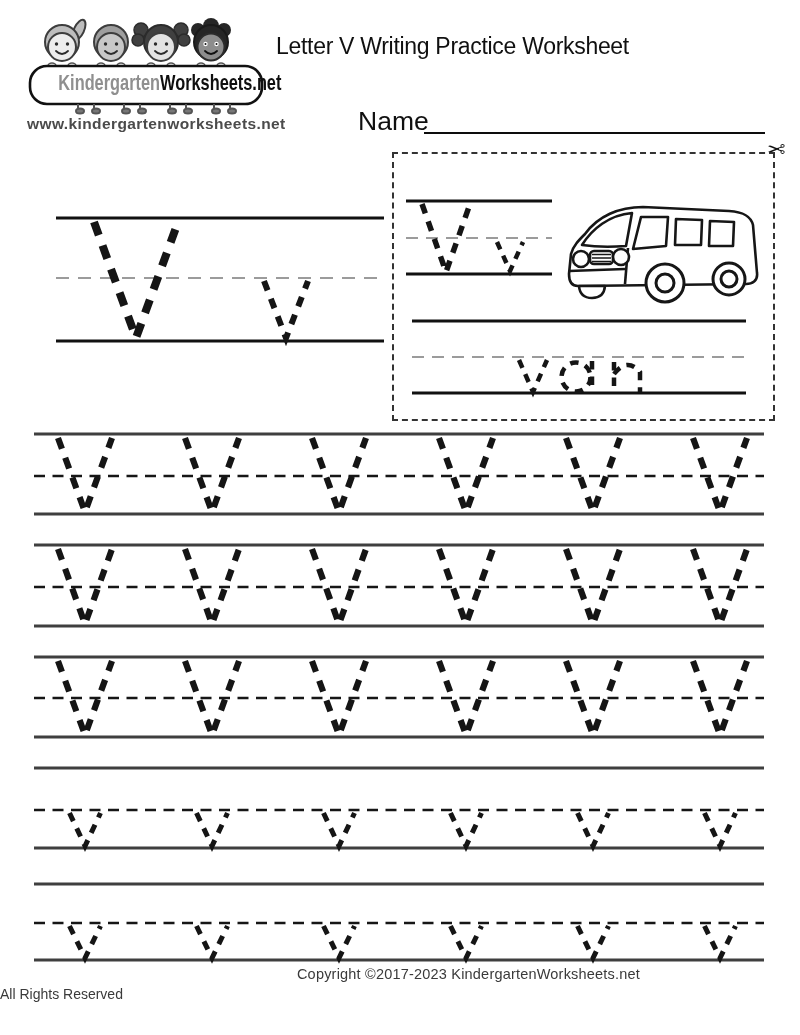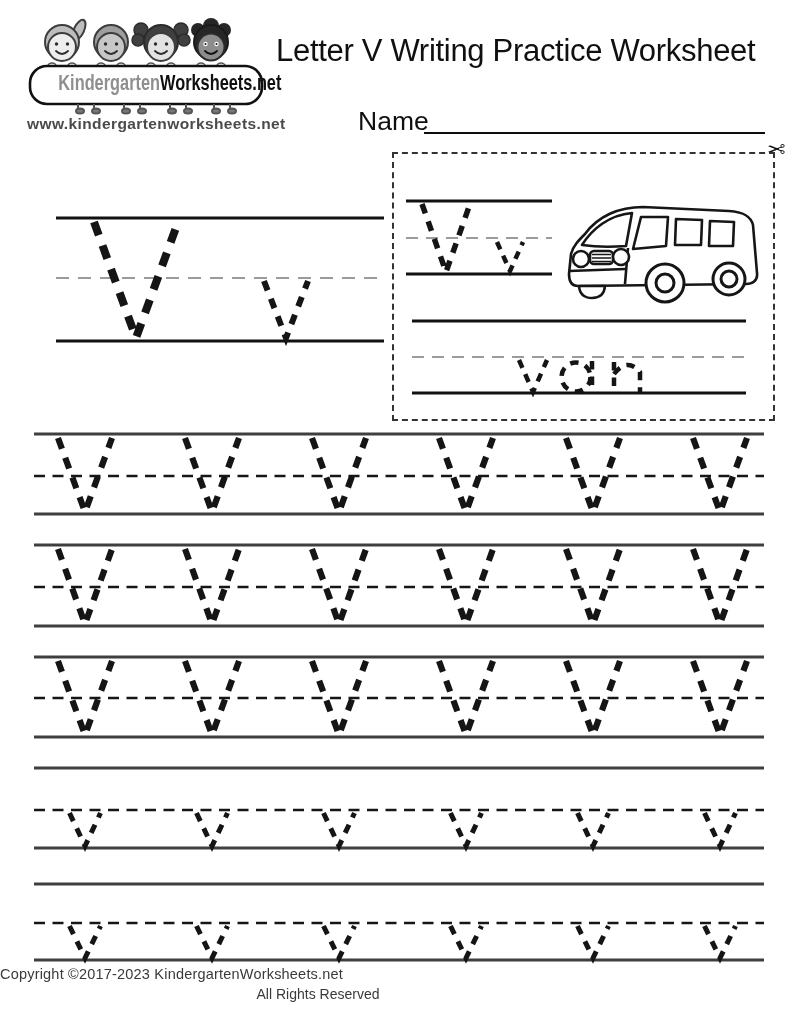--- a/index.html
+++ b/index.html
@@ -4,27 +4,27 @@
 <style>
   html,body{margin:0;padding:0;background:#fff;}
   .page{position:relative;width:800px;height:1035px;background:#fff;overflow:hidden;
         font-family:"Liberation Sans",sans-serif;color:#111;}
   .abs{position:absolute;}
   .logo-banner-text{left:30px;top:71px;width:236px;text-align:center;white-space:nowrap;
         font-size:21.5px;font-weight:bold;transform:scaleX(0.76);transform-origin:center;}
   .logo-banner-text .grayword{color:#8f8f8f;}
   .logo-banner-text .blackword{color:#0f0f0f;}
   .logo-url{left:27px;top:115px;font-size:15.5px;color:#4b4b4b;letter-spacing:.4px;font-weight:bold;}
-  .title{left:276px;top:33px;font-size:31px;color:#101010;letter-spacing:-.3px;}
+  .title{left:276px;top:33px;font-size:23px;color:#101010;letter-spacing:-.3px;}
   .name-label{left:358px;top:106px;font-size:26.5px;color:#101010;}
   .name-line{left:424px;top:132px;width:341px;height:0;border-top:2.6px solid #0d0d0d;}
   .example-box{left:392px;top:152px;width:379px;height:265px;border:2.3px dashed #333;}
   .scissors{right:-12px;top:-15px;font-size:22px;color:#111;transform:scaleX(-1);line-height:1;}
-  .footer1{left:0;top:966px;width:640px;text-align:left;font-size:14.5px;color:#3a3a3a;letter-spacing:.2px;}
-  .footer2{left:0;top:986px;width:636px;text-align:center;font-size:14px;color:#3a3a3a;}
+  .footer1{left:0;top:966px;width:640px;text-align:right;font-size:14.5px;color:#3a3a3a;letter-spacing:.2px;}
+  .footer2{left:0;top:986px;width:636px;text-align:left;font-size:14px;color:#3a3a3a;}
 </style>
 </head>
 <body>
 
 <div class="page">
 
   <svg class="abs" style="left:26px;top:10px" width="240" height="112" viewBox="0 0 240 112">
 
     <g>
       <ellipse cx="53" cy="20" rx="5" ry="11" transform="rotate(25 53 20)" fill="#bdbdbd" stroke="#3d3d3d" stroke-width="2"></ellipse>

